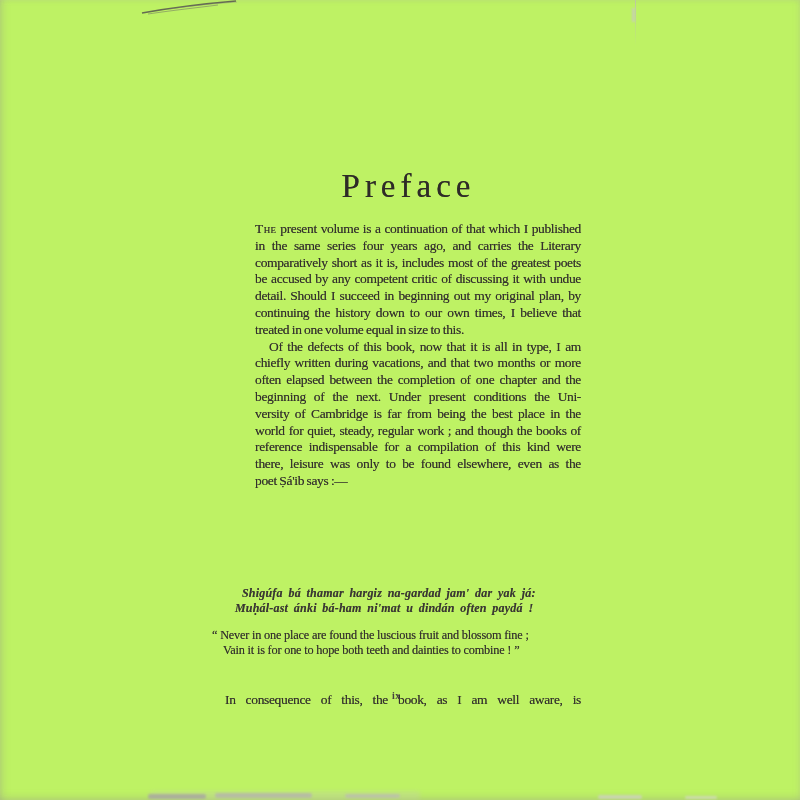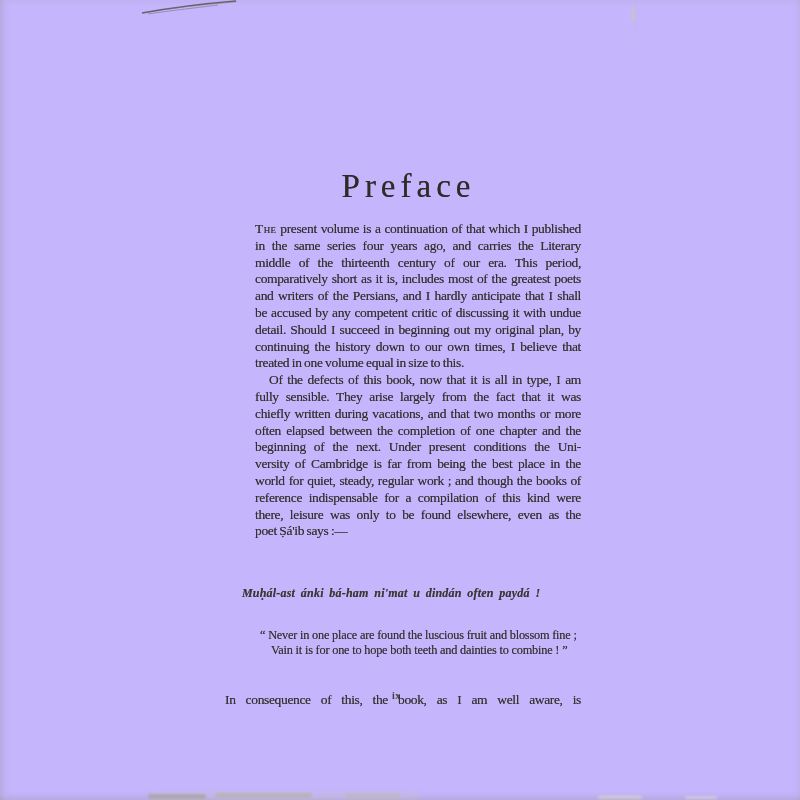--- a/index.html
+++ b/index.html
@@ -5,21 +5,21 @@
   html, body { margin: 0; padding: 0; }
   body {
     width: 800px; height: 800px;
     background: #f4f4f2;
     font-family: "Liberation Serif", "DejaVu Serif", serif;
     overflow: hidden;
   }
   .scan {
     position: relative;
     width: 800px; height: 800px;
-    background: #c4b5fd;
+    background: #bef264;
     color: #34312d;
     box-shadow: inset 6px 0 8px -5px rgba(150,148,142,.45),
                 inset -5px 0 7px -5px rgba(170,168,162,.3),
                 inset 0 -7px 9px -6px rgba(150,148,142,.4),
                 inset 0 4px 6px -5px rgba(190,188,182,.25);
   }
   .title {
     position: absolute; left: 212px; top: 168px; width: 369px;
     margin: 0; padding-left: 12px;
     text-align: center;
@@ -45,21 +45,20 @@
     letter-spacing: 0.2px; word-spacing: 2.5px;
     color: #3a3733;
     text-shadow: 0 0 .5px rgba(58,55,51,.6);
   }
   .couplet .cline:first-child { padding-left: 7px; }
   .quote {
     position: absolute; left: 212px; top: 628px;
     font-size: 12.3px; line-height: 15px;
     letter-spacing: -0.2px;
     text-shadow: 0 0 .5px rgba(52,49,45,.6);
-    margin-left: 48px;
   }
   .quote .qline2 { padding-left: 11px; }
   .closing {
     position: absolute; left: 212px; top: 672px; width: 369px;
     font-size: 13.5px; line-height: 16.8px;
     letter-spacing: -0.35px;
     text-align: justify; text-align-last: justify;
     padding-left: 0;
     text-shadow: 0 0 .5px rgba(52,49,45,.65);
     margin-top: 20px;
@@ -99,40 +98,38 @@
     <path d="M30 9 C 50 6, 70 4, 97 2" stroke="#7a7874" stroke-width=".8" fill="none" opacity=".4"></path>
   </svg>
   <div class="crease"></div>
   <div class="crease-dot"></div>
 
   <h1 class="title">Preface</h1>
 
   <div class="bodytext">
     <div class="line"><span class="lead">The</span><span> present volume is a continuation of that which I published</span></div>
     <div class="line">in the same series four years ago, and carries the Literary</div>
-    <div class="line">middle of the thirteenth century of our era.  This period,</div>
     <div class="line">comparatively short as it is, includes most of the greatest poets</div>
-    <div class="line">and writers of the Persians, and I hardly anticipate that I shall</div>
     <div class="line">be accused by any competent critic of discussing it with undue</div>
     <div class="line">detail.  Should I succeed in beginning out my original plan, by</div>
     <div class="line">continuing the history down to our own times, I believe that</div>
     <div class="line end">treated in one volume equal in size to this.</div>
     <div class="line indent">Of the defects of this book, now that it is all in type, I am</div>
-    <div class="line">fully sensible.  They arise largely from the fact that it was</div>
     <div class="line">chiefly written during vacations, and that two months or more</div>
     <div class="line">often elapsed between the completion of one chapter and the</div>
     <div class="line">beginning of the next.  Under present conditions the Uni-</div>
     <div class="line">versity of Cambridge is far from being the best place in the</div>
     <div class="line">world for quiet, steady, regular work ; and though the books of</div>
     <div class="line">reference indispensable for a compilation of this kind were</div>
     <div class="line">there, leisure was only to be found elsewhere, even as the</div>
     <div class="line end">poet Ṣá'ib says :—</div>
   </div>
 
   <div class="couplet">
+    <div class="cline">Shigúfa bá thamar hargiz na-gardad jam' dar yak já:</div>
     <div class="cline">Muḥál-ast ánki bá-ham ni'mat u dindán often paydá !</div>
   </div>
 
   <div class="quote">
     <div class="qline1">“ Never in one place are found the luscious fruit and blossom fine ;</div>
     <div class="qline2">Vain it is for one to hope both teeth and dainties to combine ! ”</div>
   </div>
 
   <div class="closing">
     <span class="inner">In consequence of this, the book, as I am well aware, is</span>

